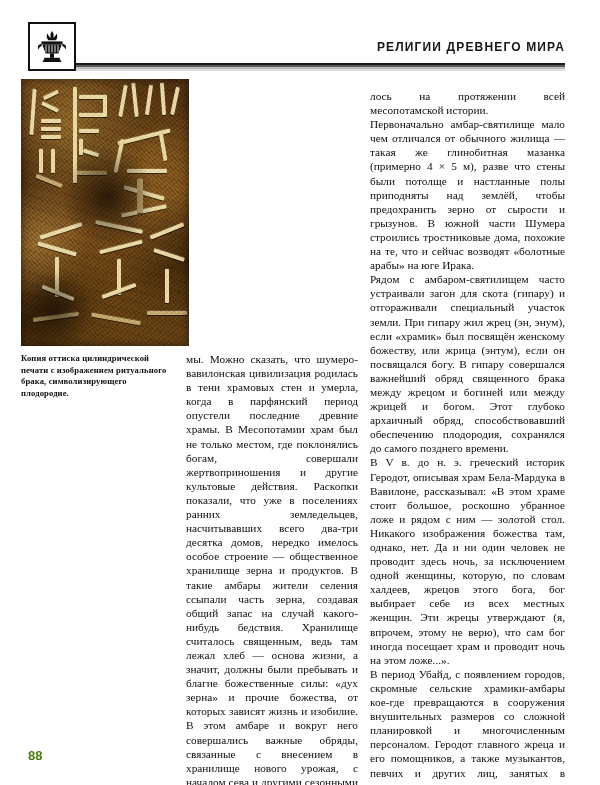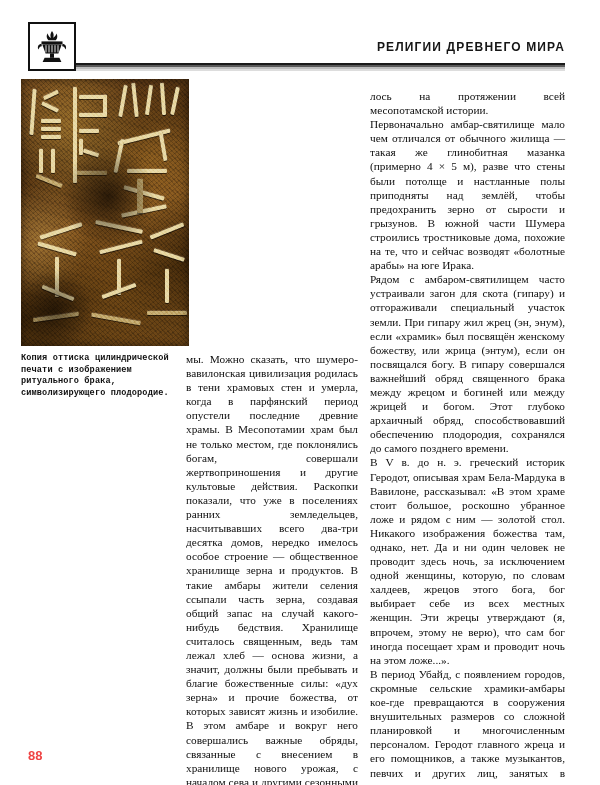--- a/index.html
+++ b/index.html
@@ -116,21 +116,21 @@
     inset: 0;
     box-shadow: inset 0 0 10px rgba(0,0,0,.55);
   }
 
   
   .caption {
     position: absolute;
     left: 21px;
     top: 353px;
     width: 152px;
-    font-family: Liberation Mono, monospace;
+    font-family: Liberation Serif, serif;
     font-size: 8.6px;
     font-weight: bold;
     line-height: 11.6px;
     color: #101010;
     letter-spacing: .12px;
   }
 
   
   .col {
     position: absolute;
@@ -158,21 +158,21 @@
   .para-indent { text-indent: 17px; }
 
   
   .page-number {
     position: absolute;
     left: 28px;
     top: 748px;
     font-family: "Liberation Sans", sans-serif;
     font-size: 13px;
     font-weight: bold;
-    color: #ef4444;
+    color: #4d7c0f;
   }
 </style>
 </head>
 <body>
 
 <div class="page-header">
 
   <div class="header-emblem">
     <span>
       <svg width="34" height="36" viewBox="0 0 34 36" aria-hidden="true">

